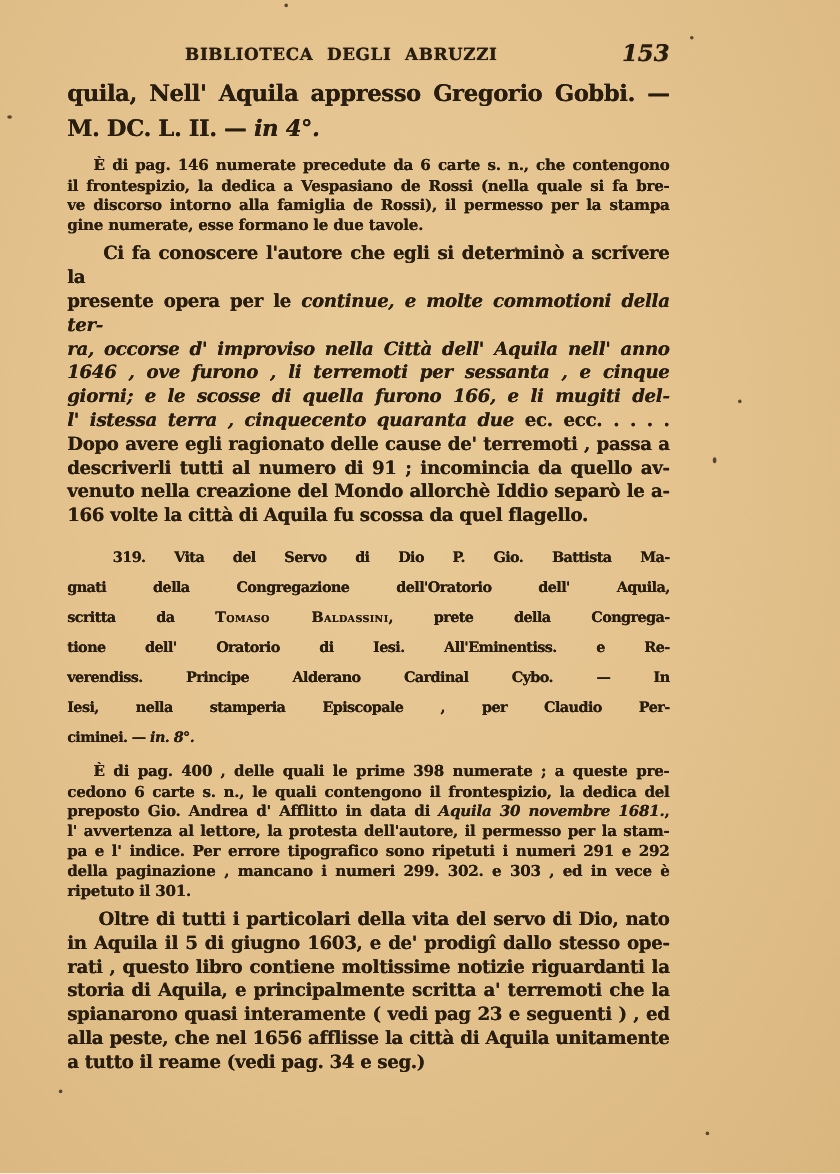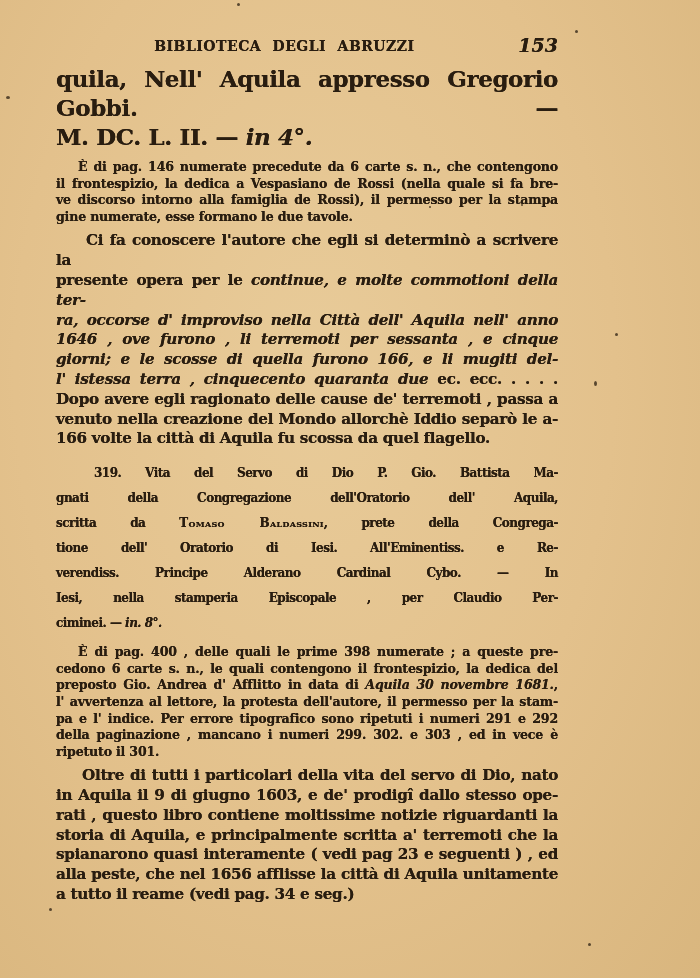--- a/index.html
+++ b/index.html
@@ -56,21 +56,21 @@
 
   
   .para { font-weight: bold; text-shadow: 0 0 0.5px currentColor; }
   .para .line {
     text-align: justify;
     text-align-last: justify;
     white-space: normal;
   }
   .para .line.last { text-align-last: left; }
 
-  .p-xl { font-size: 23px;   line-height: 29px;   letter-spacing: -0.4px; margin-top: 8px; }
+  .p-xl { font-size: 19px;   line-height: 29px;   letter-spacing: -0.4px; margin-top: 8px; }
   .p-lg { font-size: 12px; line-height: 25px;   letter-spacing: -0.5px; margin-top: 12px; }
   .p-md { font-size: 15.2px; line-height: 19.8px; letter-spacing: -0.3px; margin-top: 6px; }
   .p-sm { font-size: 12.6px; line-height: 16.6px; letter-spacing: -0.2px; margin-top: 8px; }
 
   .it { font-style: italic; }
   .sc { font-variant: small-caps; letter-spacing: 0.3px; }
 
   
   .speck {
     position: absolute;
@@ -100,20 +100,21 @@
         <div class="line last"><span>gine numerate, esse formano le due tavole.</span></div>
       </div>
       <div class="para p-md">
         <div class="line" style="text-indent: 30px;"><span>Ci fa conoscere l'autore che egli si determinò a scrivere la</span></div>
         <div class="line"><span>presente opera per le </span><span class="it">continue, e molte commotioni della ter-</span></div>
         <div class="line"><span class="it">ra, occorse d' improviso nella Città dell' Aquila nell' anno</span></div>
         <div class="line"><span class="it">1646 , ove furono , li terremoti per sessanta , e cinque</span></div>
         <div class="line"><span class="it">giorni; e le scosse di quella furono 166, e li mugiti del-</span></div>
         <div class="line"><span class="it">l' istessa terra , cinquecento quaranta due</span><span> ec. ecc. . . . .</span></div>
         <div class="line"><span>Dopo avere egli ragionato delle cause de' terremoti , passa a</span></div>
+        <div class="line"><span>descriverli tutti al numero di 91 ; incomincia da quello av-</span></div>
         <div class="line"><span>venuto nella creazione del Mondo allorchè Iddio separò le a-</span></div>
         <div class="line last"><span>166 volte la città di Aquila fu scossa da quel flagello.</span></div>
       </div>
       <div class="para p-lg">
         <div class="line" style="text-indent: 38px;"><span>319. Vita del Servo di Dio P. Gio. Battista Ma-</span></div>
         <div class="line"><span>gnati della Congregazione dell'Oratorio dell' Aquila,</span></div>
         <div class="line"><span>scritta da </span><span class="sc">Tomaso Baldassini</span><span>, prete della Congrega-</span></div>
         <div class="line"><span>tione dell' Oratorio di Iesi. All'Eminentiss. e Re-</span></div>
         <div class="line"><span>verendiss. Principe Alderano Cardinal Cybo. — In</span></div>
         <div class="line"><span>Iesi, nella stamperia Episcopale , per Claudio Per-</span></div>
@@ -123,21 +124,21 @@
         <div class="line" style="text-indent: 22px;"><span>È di pag. 400 , delle quali le prime 398 numerate ; a queste pre-</span></div>
         <div class="line"><span>cedono 6 carte s. n., le quali contengono il frontespizio, la dedica del</span></div>
         <div class="line"><span>preposto Gio. Andrea d' Afflitto in data di </span><span class="it">Aquila 30 novembre 1681.</span><span>,</span></div>
         <div class="line"><span>l' avvertenza al lettore, la protesta dell'autore, il permesso per la stam-</span></div>
         <div class="line"><span>pa e l' indice. Per errore tipografico sono ripetuti i numeri 291 e 292</span></div>
         <div class="line"><span>della paginazione , mancano i numeri 299. 302. e 303 , ed in vece è</span></div>
         <div class="line last"><span>ripetuto il 301.</span></div>
       </div>
       <div class="para p-md">
         <div class="line" style="text-indent: 26px;"><span>Oltre di tutti i particolari della vita del servo di Dio, nato</span></div>
-        <div class="line"><span>in Aquila il 9 di giugno 1603, e de' prodigî dallo stesso ope-</span></div>
+        <div class="line"><span>in Aquila il 5 di giugno 1603, e de' prodigî dallo stesso ope-</span></div>
         <div class="line"><span>rati , questo libro contiene moltissime notizie riguardanti la</span></div>
         <div class="line"><span>storia di Aquila, e principalmente scritta a' terremoti che la</span></div>
         <div class="line"><span>spianarono quasi interamente ( vedi pag 23 e seguenti ) , ed</span></div>
         <div class="line"><span>alla peste, che nel 1656 afflisse la città di Aquila unitamente</span></div>
         <div class="line last"><span>a tutto il reame (vedi pag. 34 e seg.)</span></div>
       </div>
     </div>
 <div class="speck" style="left: 237px; top: 3px; width: 3px; height: 3px;"></div>
     <div class="speck" style="left: 575px; top: 30px; width: 3px; height: 3px;"></div>
     <div class="speck" style="left: 6px; top: 96px; width: 4px; height: 3px;"></div>

